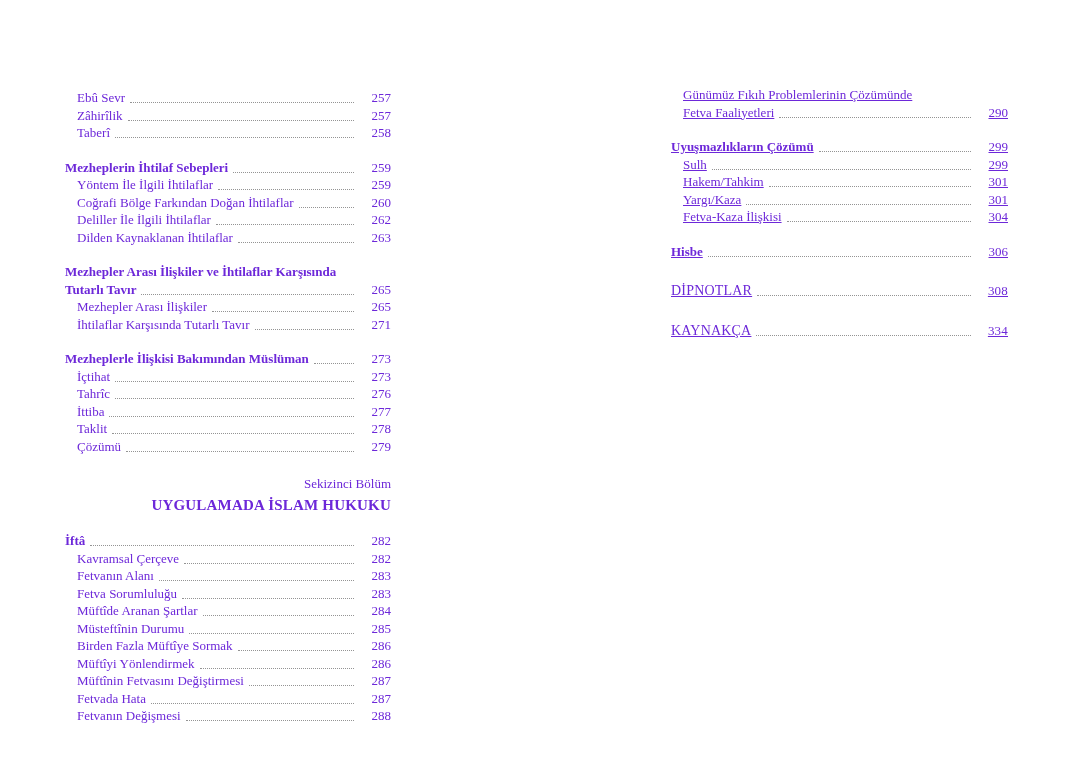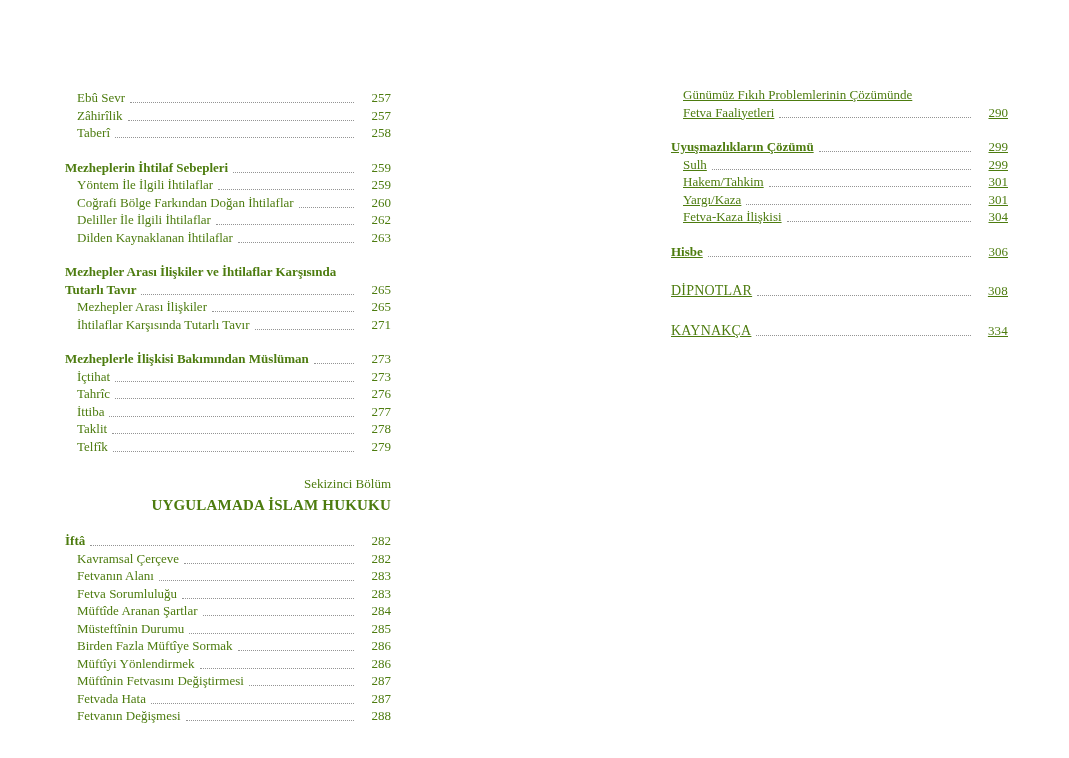--- a/index.html
+++ b/index.html
@@ -7,21 +7,21 @@
     padding: 0;
     background: #ffffff;
   }
   .page {
     position: relative;
     width: 1069px;
     height: 758px;
     background: #ffffff;
     overflow: hidden;
     font-family: "Liberation Serif", "DejaVu Serif", serif;
-    color: #4d7c0f;
+    color: #6d28d9;
   }
   .col {
     position: absolute;
     font-size: 13px;
     line-height: 17.5px;
   }
   .col-left  { left: 65px;  top: 89px; width: 326px; }
   .col-right { left: 671px; top: 86px; width: 337px; text-decoration: underline; }
 
   .item { }
@@ -179,21 +179,21 @@
         </div>
         <div class="item level-sub">
           <div class="row">
             <span class="label">Taklit</span>
             <span class="leader"></span>
             <span class="page-num">278</span>
           </div>
         </div>
         <div class="item level-sub">
           <div class="row">
-            <span class="label">Telfîk</span>
+            <span class="label">Çözümü</span>
             <span class="leader"></span>
             <span class="page-num">279</span>
           </div>
         </div>
       </div>
       <div class="chapter">
         <div class="chapter-line1">Sekizinci Bölüm</div>
         <div class="chapter-line2">UYGULAMADA İSLAM HUKUKU</div>
       </div>
       <div class="block">

